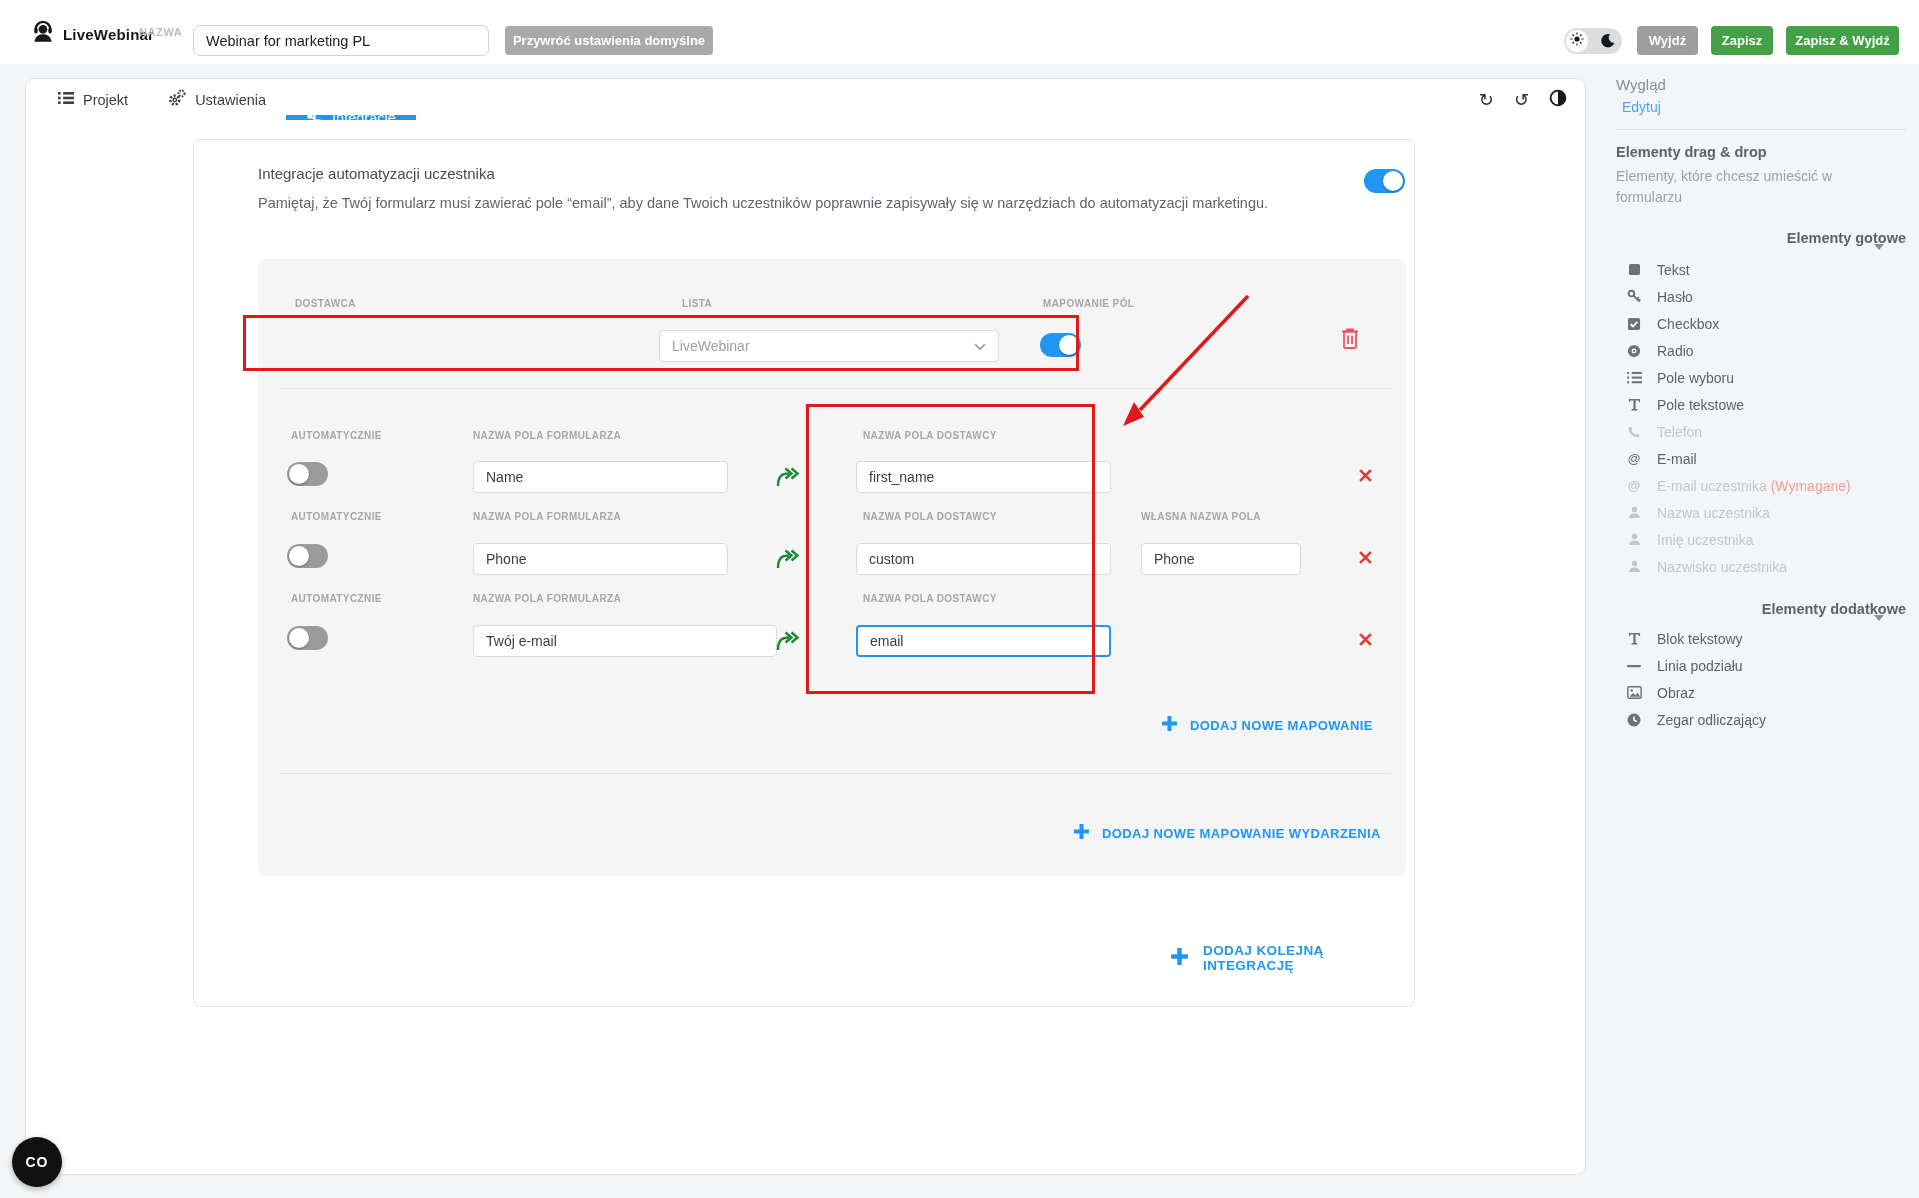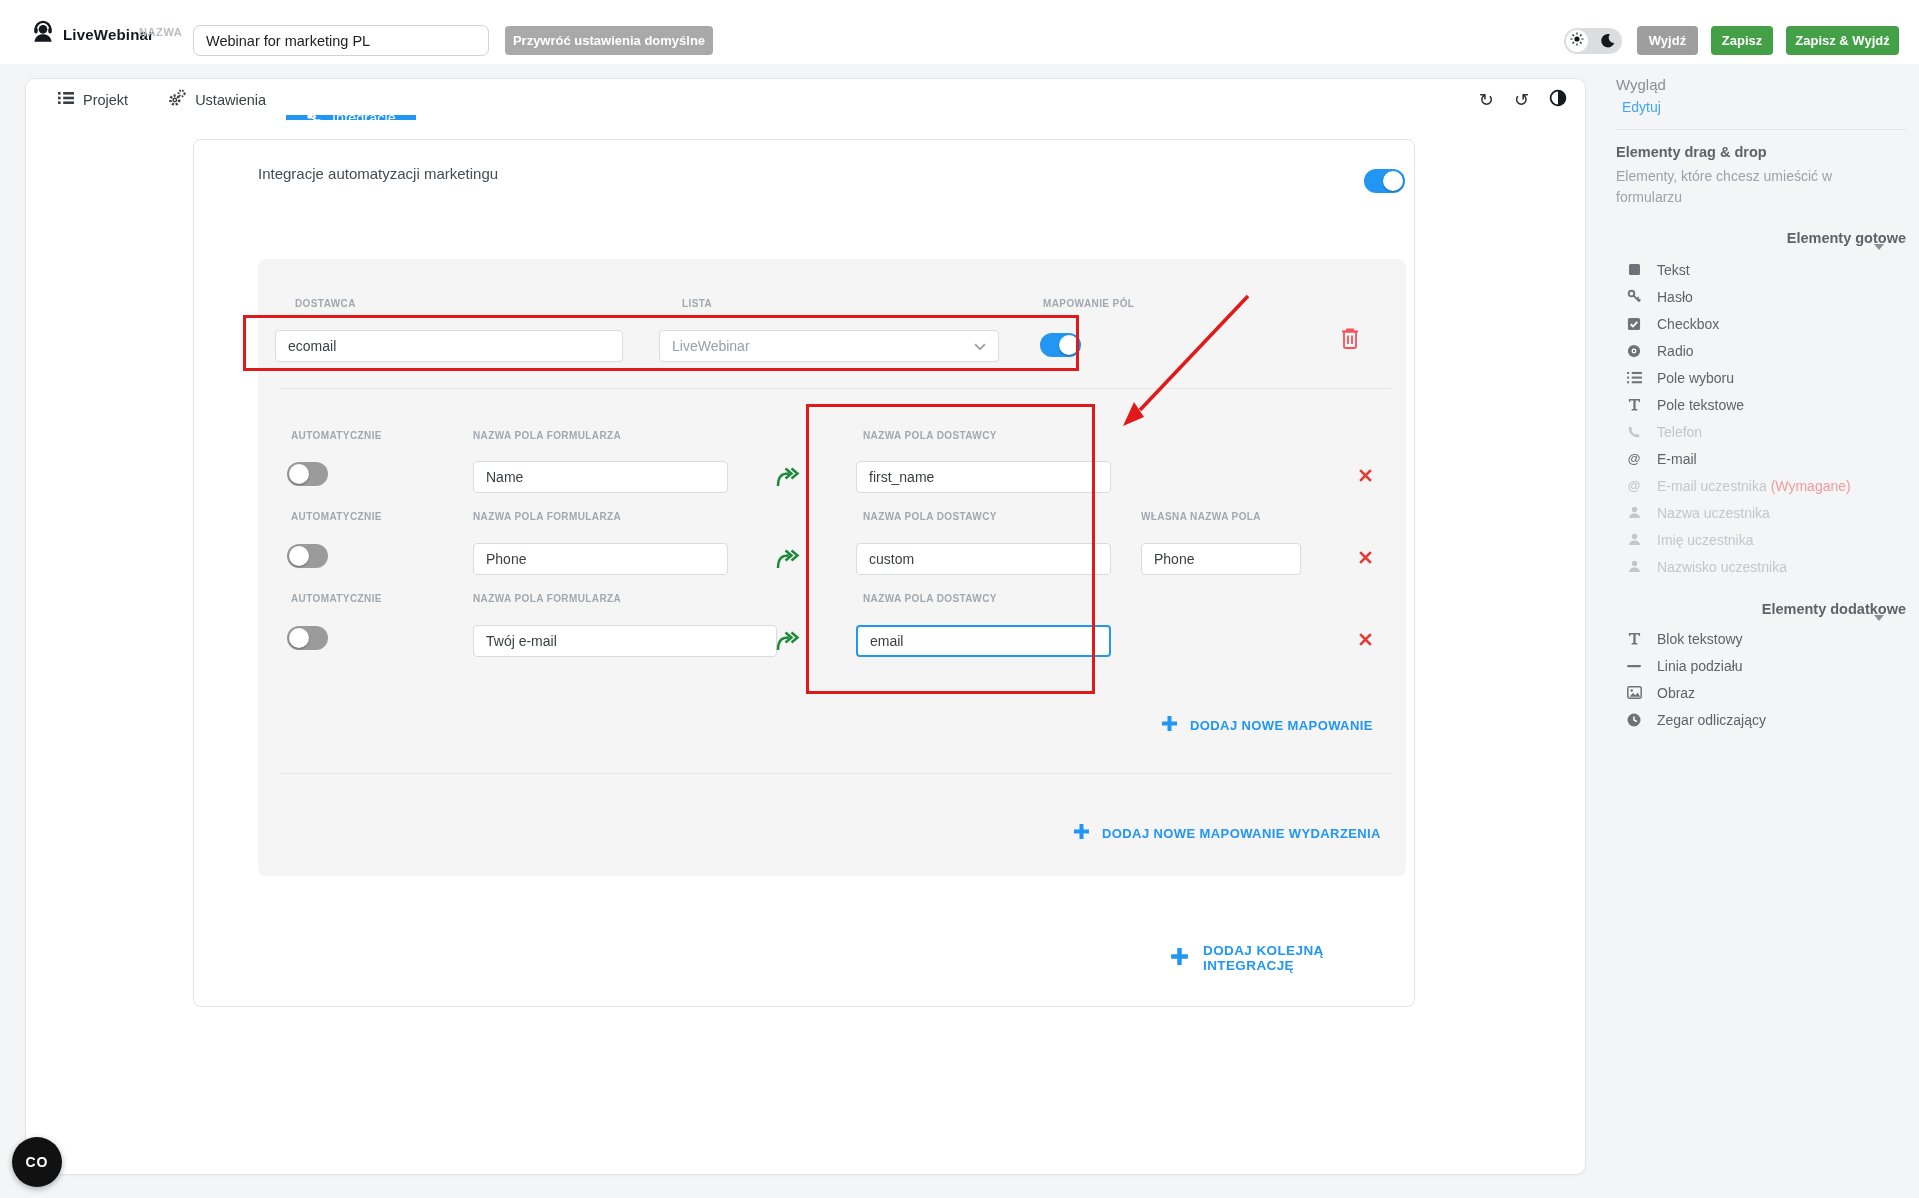--- a/index.html
+++ b/index.html
@@ -164,32 +164,32 @@
     <span class="hist-glyph">↺</span>
     <span style="cursor:pointer;">
       <svg width="18" height="18" viewBox="0 0 18 18">
           <circle cx="9" cy="9" r="7.4" fill="none" stroke="#15191d" stroke-width="1.8"></circle>
           <path d="M9 1.6a7.4 7.4 0 0 1 0 14.8z" fill="#15191d"></path>
         </svg>
     </span>
   </div>
 
   <div class="card">
-    <div class="card-title">Integracje automatyzacji marketingu</div>
+    <div class="card-title">Integracje automatyzacji uczestnika</div>
+    <div class="card-desc">Pamiętaj, że Twój formularz musi zawierać pole “email”, aby dane Twoich uczestników poprawnie zapisywały się w narzędziach do automatyzacji marketingu.</div>
     <div class="toggle t-lg on abs master-toggle">
         <span class="knob"></span>
       </div>
 
     <div class="grayzone"></div>
 
     <div class="microlabel" style="left:101px; top:158px;">DOSTAWCA</div>
     <div class="microlabel" style="left:488px; top:158px;">LISTA</div>
     <div class="microlabel" style="left:849px; top:158px;">MAPOWANIE PÓL</div>
 
-    <input class="field" style="left: 81px; top: 190px; width: 348px;" value="ecomail">
     <div class="field select" style="left:465px; top:190px; width:340px;">
       <span>LiveWebinar</span>
       <span>
         <svg width="12" height="8" viewBox="0 0 12 8">
             <path d="M1 1.2 6 6.2 11 1.2" stroke="#9aa0a6" stroke-width="1.7" fill="none"></path>
           </svg>
       </span>
     </div>
     <div class="toggle t-lg on" style="left:846px; top:193px;">
         <span class="knob"></span>

